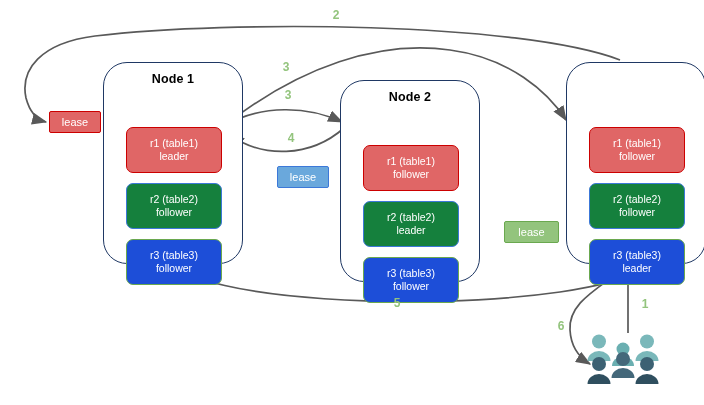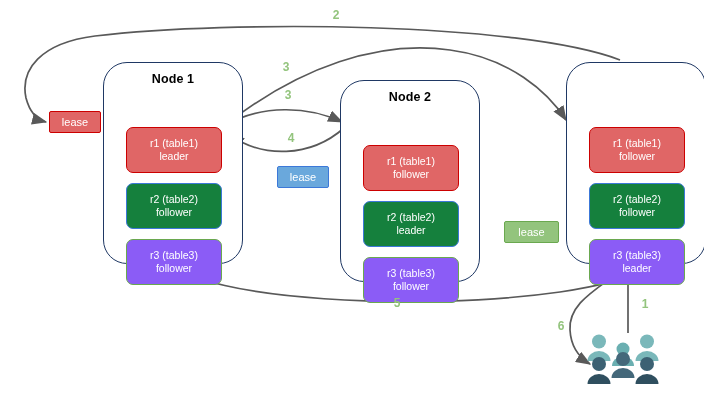--- a/index.html
+++ b/index.html
@@ -55,21 +55,21 @@
     justify-content: center;
     color: #ffffff;
     font-size: 10.5px;
     line-height: 13px;
     text-align: center;
     margin-top: 32px;
   }
   .replica .l1, .replica .l2 { display: block; }
   .rep-red   { background: #e06666; border: 1.4px solid #cc0000; }
   .rep-blue  { background: #15803d; border: 1.4px solid #3c78d8; }
-  .rep-green { background: #8b5cf6; border: 1.4px solid #6aa84f; }
+  .rep-green { background: #1d4ed8; border: 1.4px solid #6aa84f; }
 
   .lease {
     position: absolute;
     height: 22px;
     border-radius: 2px;
     box-sizing: border-box;
     display: flex;
     align-items: center;
     justify-content: center;
     color: #ffffff;

